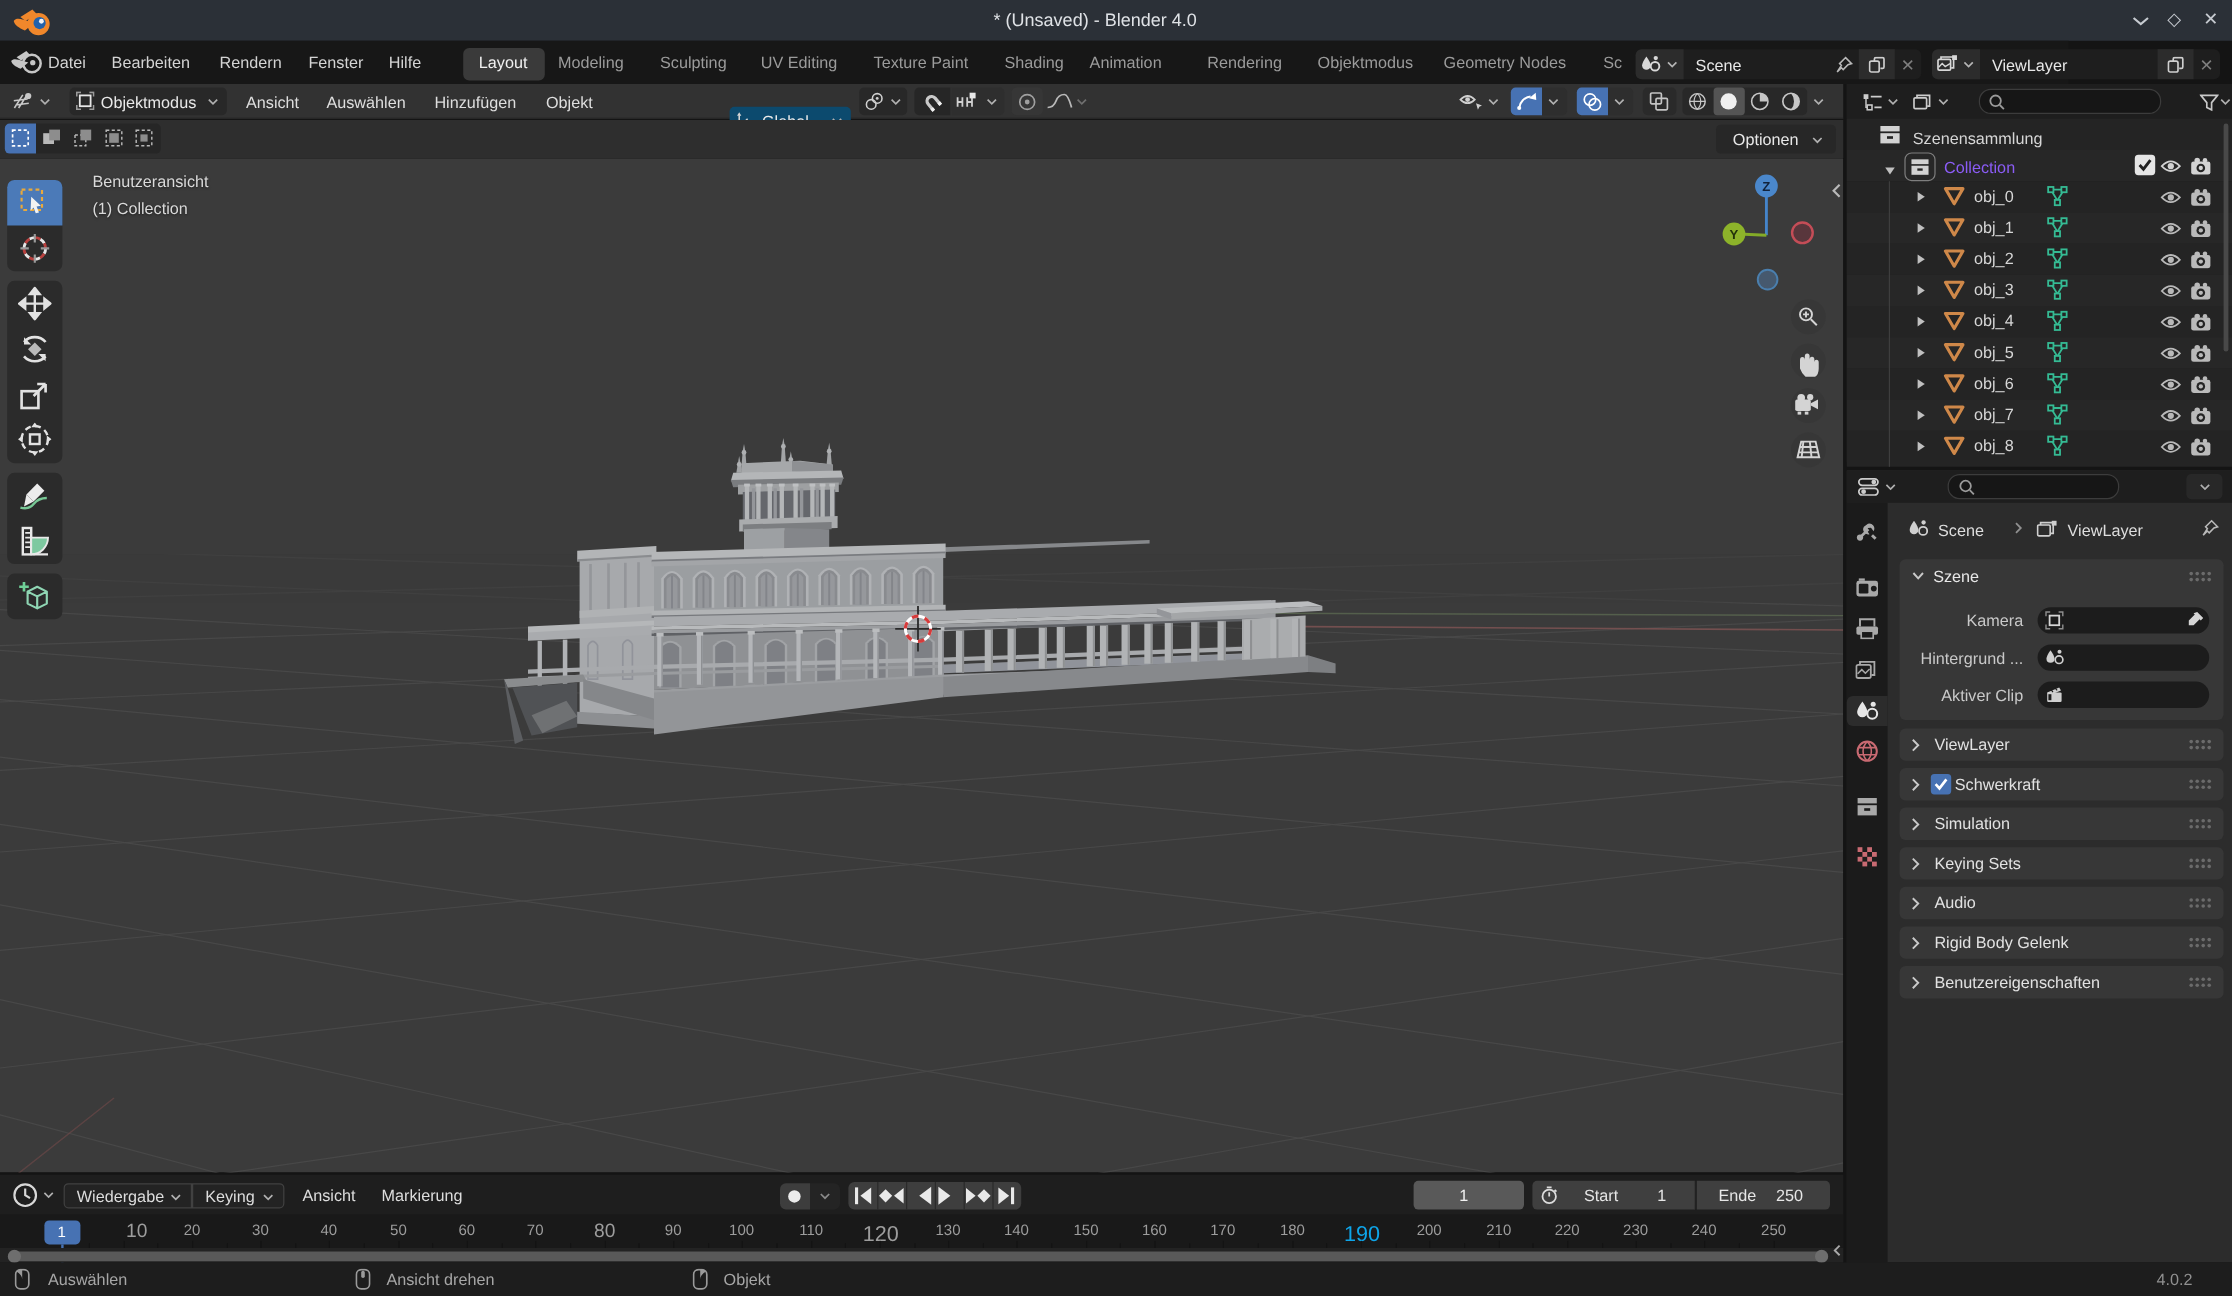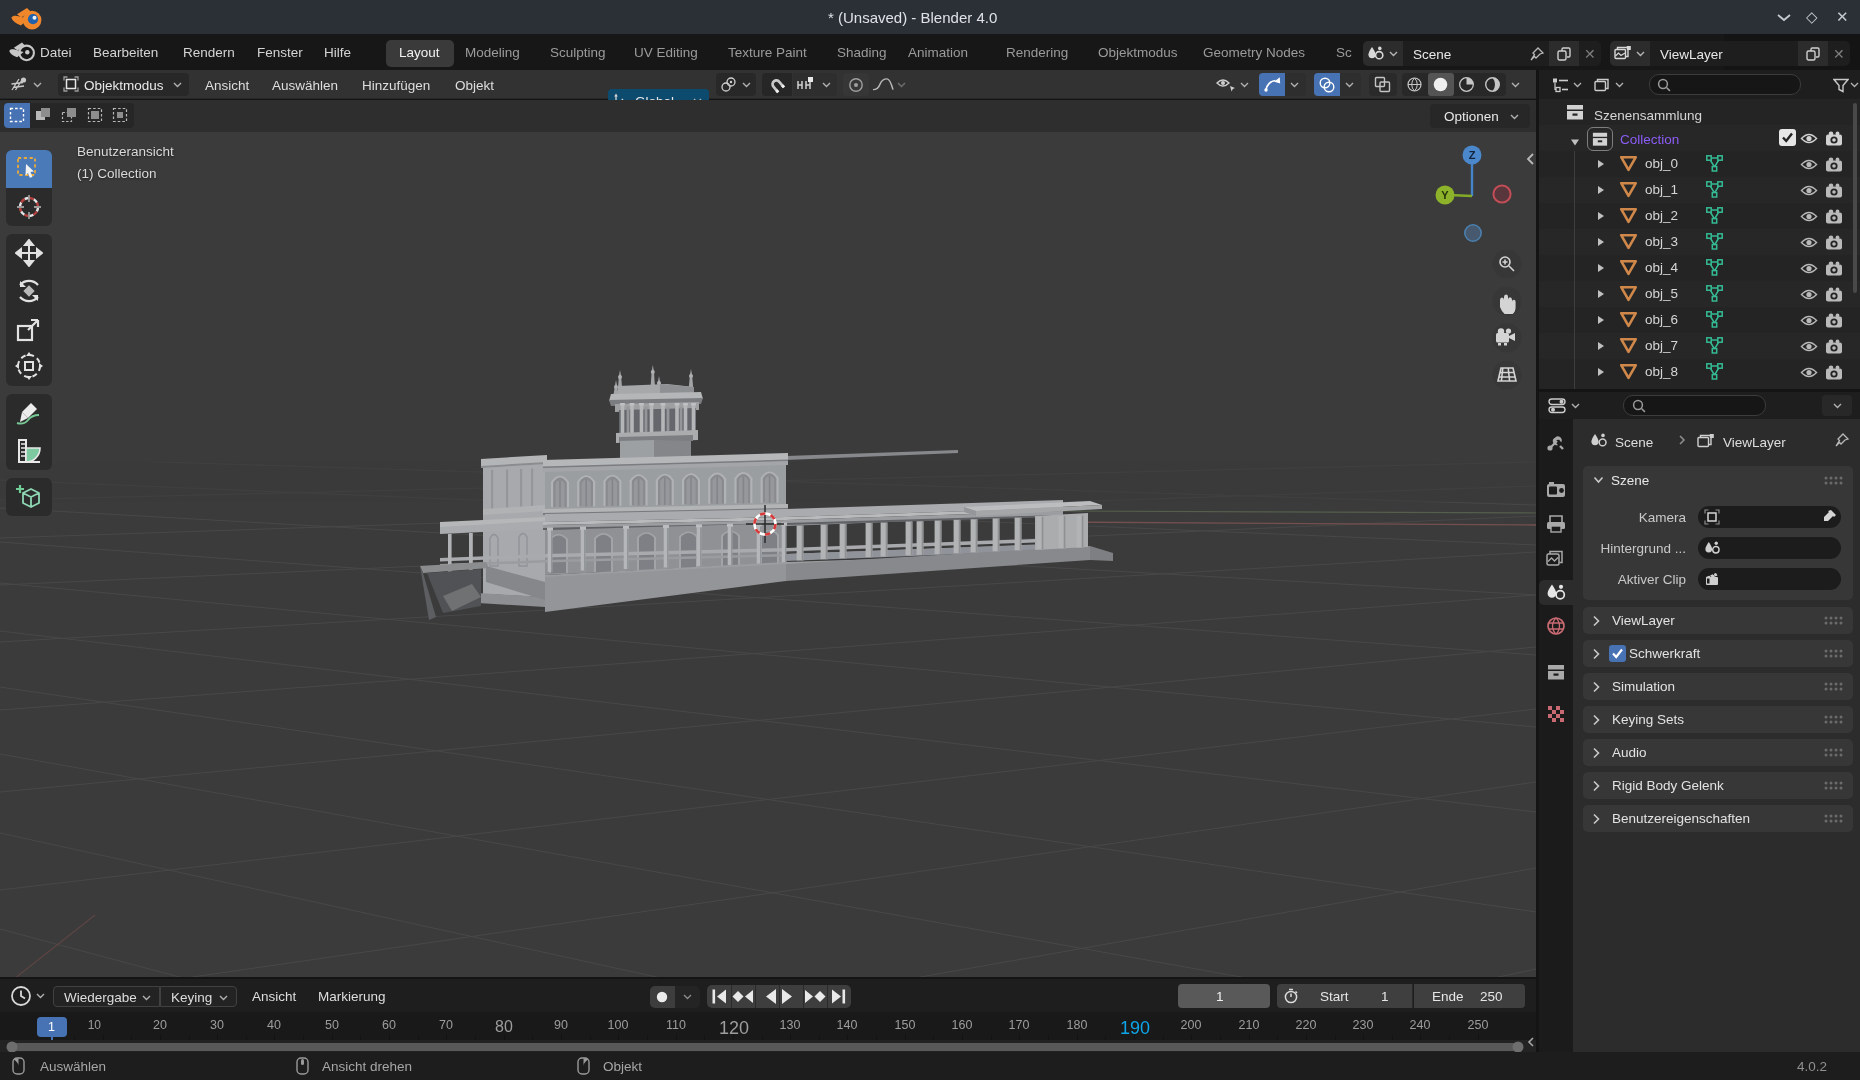--- a/index.html
+++ b/index.html
@@ -642,21 +642,21 @@
  <svg width="16" height="16" style="left:1283px;top:9px" viewBox="0 0 16 16">
       <circle cx="8" cy="9" r="5.6" fill="none" stroke="#dcdcdc" stroke-width="1.5"></circle>
       <path d="M8 9V5.5 M6 1.5h4 M12.5 3.5l1.5 1.5" stroke="#dcdcdc" stroke-width="1.5" fill="none"></path>
     </svg>
  <div class="tx" style="left:1320px;top:11px;color:#e6e6e6">Start</div>
  <div class="tx" style="left:1381px;top:11px;color:#e6e6e6">1</div>
  <div class="a" style="left:1414px;top:5px;width:111px;height:24px;background:#3f3f3f;border-radius:0 4px 4px 0"></div>
  <div class="tx" style="left:1432px;top:11px;color:#e6e6e6">Ende</div>
  <div class="tx" style="left:1480px;top:11px;color:#e6e6e6">250</div>
  <div class="a" style="left:0;top:33px;width:1536px;height:28px;background:#191919"></div>
-    <div class="tx" style="left:73px;top:40px;width:28px;text-align:right;color:#9d9d9d;font-size:12px">10</div>
+    <div class="tx" style="left:105px;top:40px;width:28px;text-align:left;color:#9d9d9d;font-size:16px">10</div>
     <div class="tx" style="left:146px;top:40px;width:28px;text-align:center;color:#9d9d9d;font-size:12.5px">20</div>
     <div class="tx" style="left:203px;top:40px;width:28px;text-align:center;color:#9d9d9d;font-size:12.5px">30</div>
     <div class="tx" style="left:260px;top:40px;width:28px;text-align:center;color:#9d9d9d;font-size:12.5px">40</div>
     <div class="tx" style="left:318px;top:40px;width:28px;text-align:center;color:#9d9d9d;font-size:12.5px">50</div>
     <div class="tx" style="left:375px;top:40px;width:28px;text-align:center;color:#9d9d9d;font-size:12.5px">60</div>
     <div class="tx" style="left:432px;top:40px;width:28px;text-align:center;color:#9d9d9d;font-size:12.5px">70</div>
     <div class="tx" style="left:490px;top:40px;width:28px;text-align:center;color:#9d9d9d;font-size:16px">80</div>
     <div class="tx" style="left:547px;top:40px;width:28px;text-align:center;color:#9d9d9d;font-size:12.5px">90</div>
     <div class="tx" style="left:604px;top:40px;width:28px;text-align:center;color:#9d9d9d;font-size:12.5px">100</div>
     <div class="tx" style="left:662px;top:40px;width:28px;text-align:center;color:#9d9d9d;font-size:12.5px">110</div>

